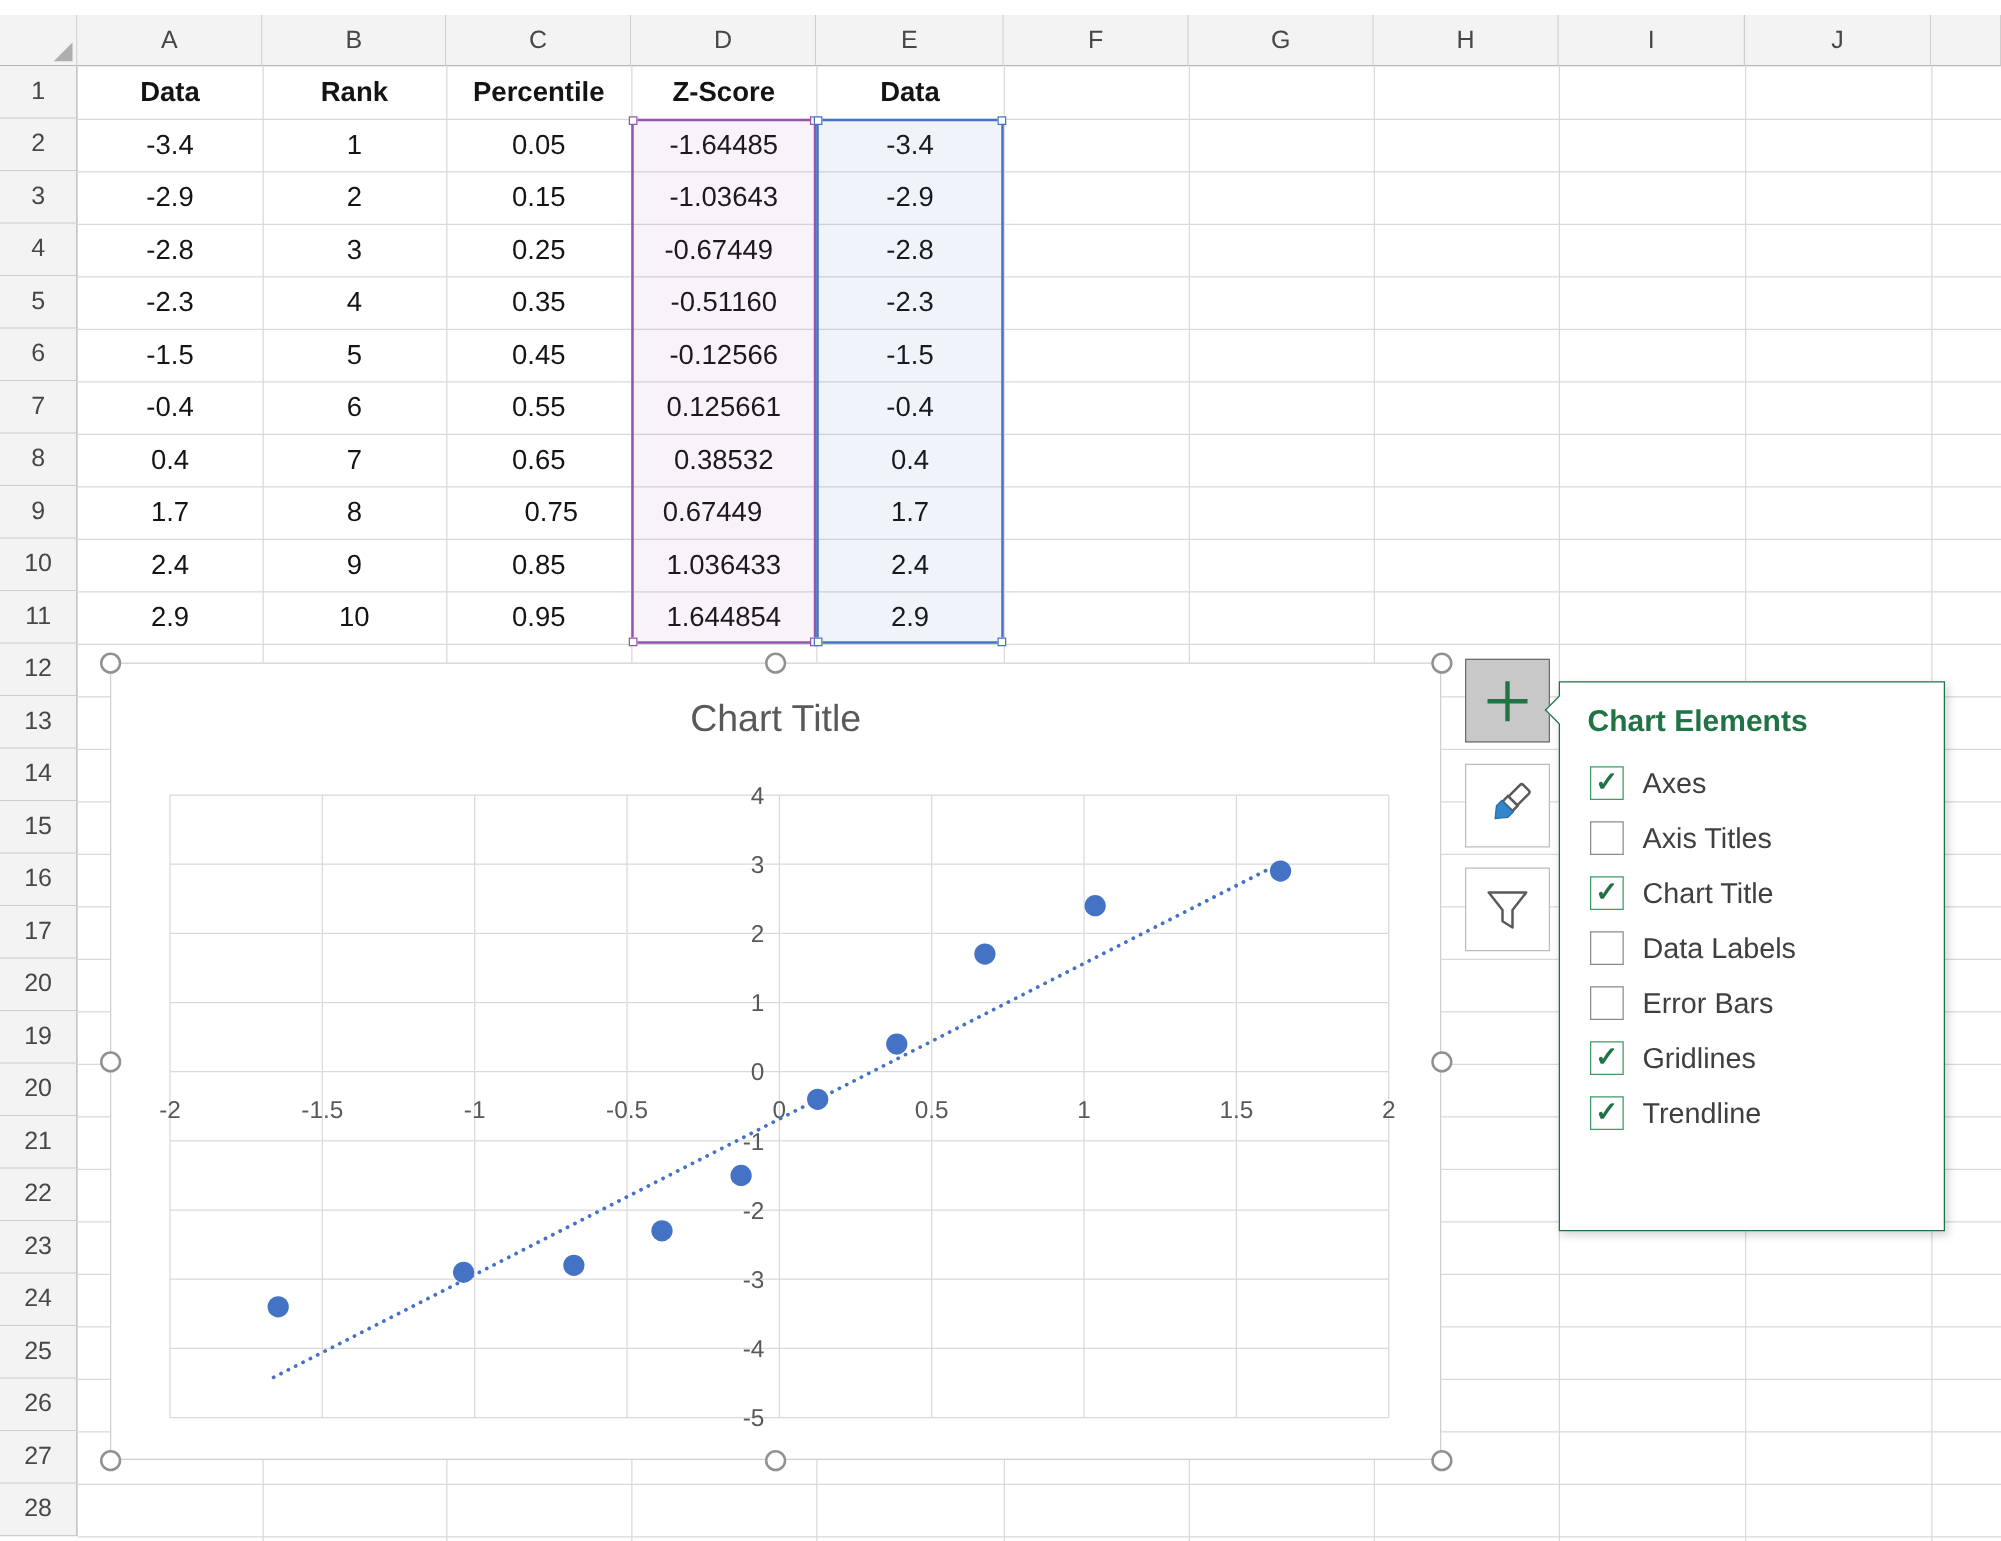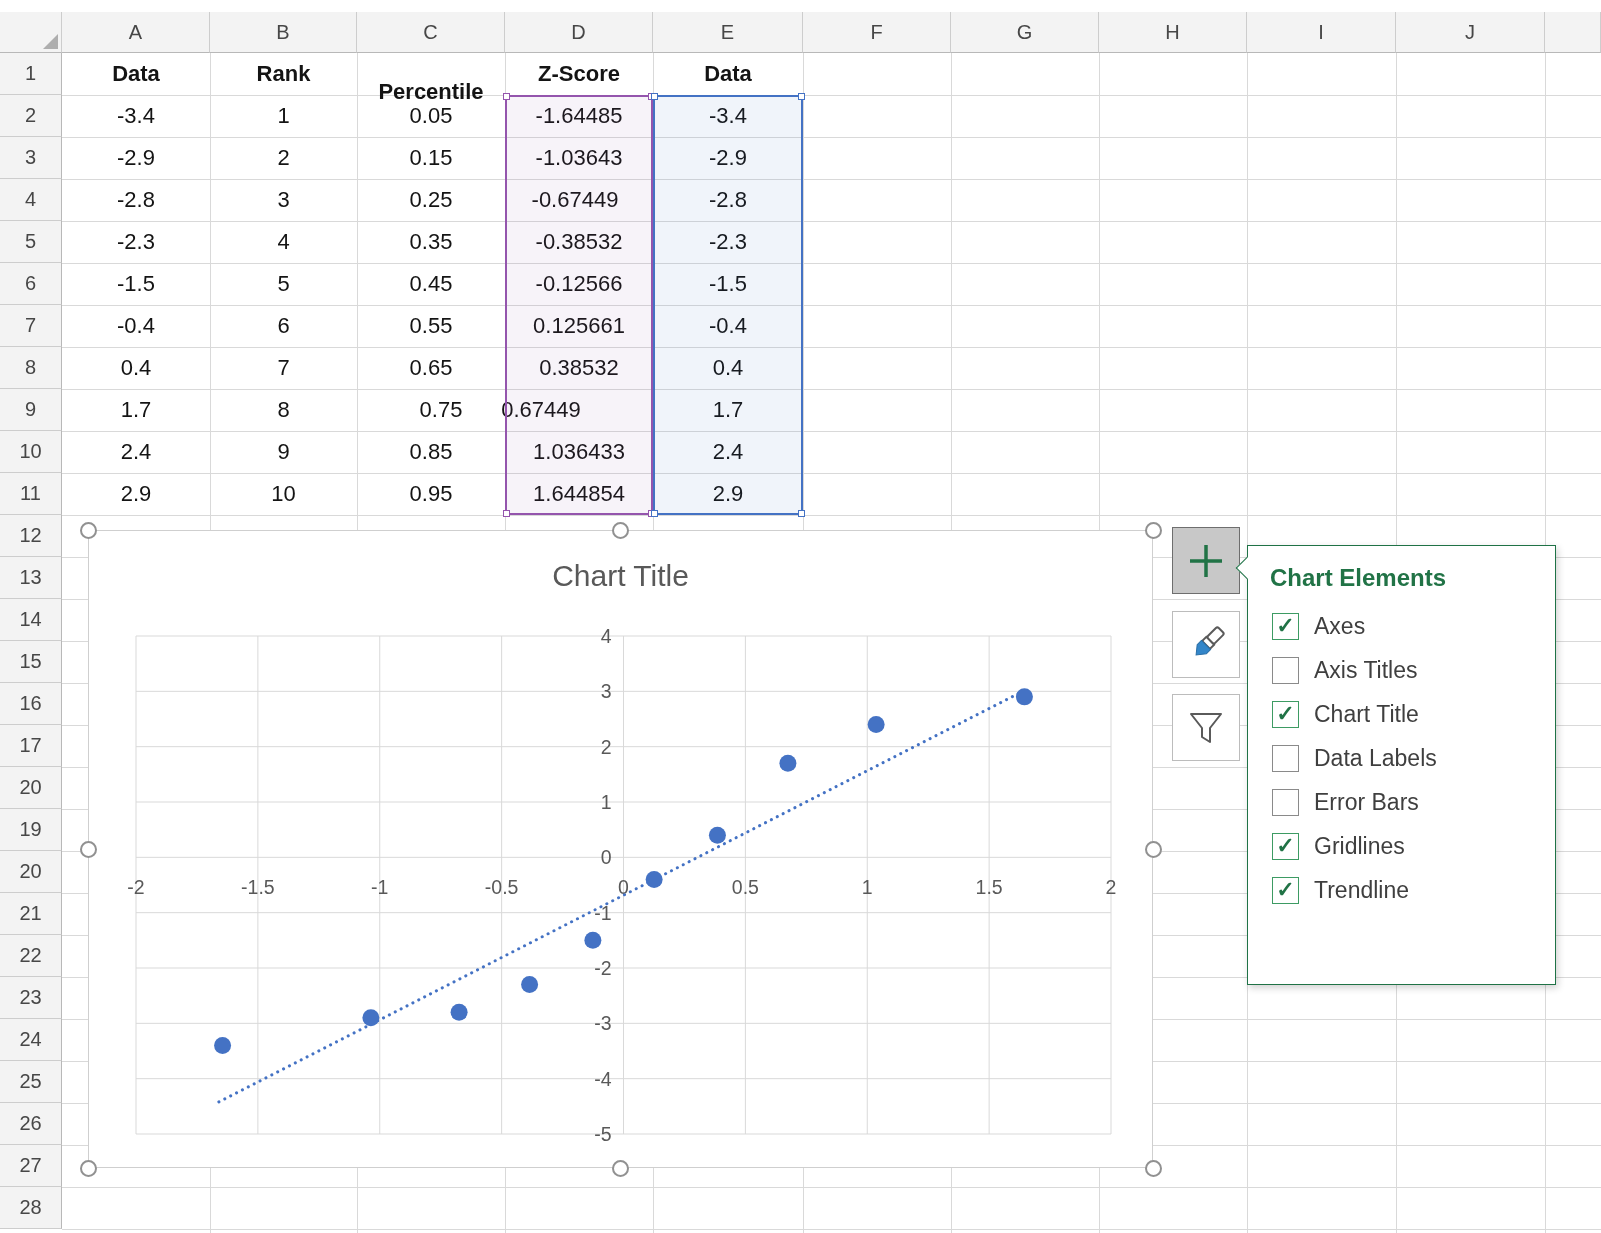--- a/index.html
+++ b/index.html
@@ -145,62 +145,62 @@
       <div class="hline" style="left: 62px; top: 935px; width: 1539px; height: 1px;"></div>
       <div class="hline" style="left: 62px; top: 977px; width: 1539px; height: 1px;"></div>
       <div class="hline" style="left: 62px; top: 1019px; width: 1539px; height: 1px;"></div>
       <div class="hline" style="left: 62px; top: 1061px; width: 1539px; height: 1px;"></div>
       <div class="hline" style="left: 62px; top: 1103px; width: 1539px; height: 1px;"></div>
       <div class="hline" style="left: 62px; top: 1145px; width: 1539px; height: 1px;"></div>
       <div class="hline" style="left: 62px; top: 1187px; width: 1539px; height: 1px;"></div>
       <div class="hline" style="left: 62px; top: 1229px; width: 1539px; height: 1px;"></div>
       <div class="cell bold" style="left: 62px; top: 53px; width: 148px; height: 42px;">Data</div>
       <div class="cell bold" style="left: 210px; top: 53px; width: 147px; height: 42px;">Rank</div>
-      <div class="cell bold" style="left: 357px; top: 71px; width: 148px; height: 42px;">Percentile</div>
+      <div class="cell bold" style="left: 357px; top: 53px; width: 148px; height: 42px;">Percentile</div>
       <div class="cell bold" style="left: 505px; top: 53px; width: 148px; height: 42px;">Z-Score</div>
       <div class="cell bold" style="left: 653px; top: 53px; width: 150px; height: 42px;">Data</div>
       <div class="cell" style="left: 62px; top: 95px; width: 148px; height: 42px;">-3.4</div>
       <div class="cell" style="left: 210px; top: 95px; width: 147px; height: 42px;">1</div>
       <div class="cell" style="left: 357px; top: 95px; width: 148px; height: 42px;">0.05</div>
       <div class="cell" style="left: 505px; top: 95px; width: 148px; height: 42px;">-1.64485</div>
       <div class="cell" style="left: 653px; top: 95px; width: 150px; height: 42px;">-3.4</div>
       <div class="cell" style="left: 62px; top: 137px; width: 148px; height: 42px;">-2.9</div>
       <div class="cell" style="left: 210px; top: 137px; width: 147px; height: 42px;">2</div>
       <div class="cell" style="left: 357px; top: 137px; width: 148px; height: 42px;">0.15</div>
       <div class="cell" style="left: 505px; top: 137px; width: 148px; height: 42px;">-1.03643</div>
       <div class="cell" style="left: 653px; top: 137px; width: 150px; height: 42px;">-2.9</div>
       <div class="cell" style="left: 62px; top: 179px; width: 148px; height: 42px;">-2.8</div>
       <div class="cell" style="left: 210px; top: 179px; width: 147px; height: 42px;">3</div>
       <div class="cell" style="left: 357px; top: 179px; width: 148px; height: 42px;">0.25</div>
       <div class="cell" style="left: 505px; top: 179px; width: 140px; height: 42px; text-align: center;">-0.67449</div>
       <div class="cell" style="left: 653px; top: 179px; width: 150px; height: 42px;">-2.8</div>
       <div class="cell" style="left: 62px; top: 221px; width: 148px; height: 42px;">-2.3</div>
       <div class="cell" style="left: 210px; top: 221px; width: 147px; height: 42px;">4</div>
       <div class="cell" style="left: 357px; top: 221px; width: 148px; height: 42px;">0.35</div>
-      <div class="cell" style="left: 505px; top: 221px; width: 148px; height: 42px;">-0.38532</div>
+      <div class="cell" style="left: 505px; top: 221px; width: 148px; height: 42px;">-0.51160</div>
       <div class="cell" style="left: 653px; top: 221px; width: 150px; height: 42px;">-2.3</div>
       <div class="cell" style="left: 62px; top: 263px; width: 148px; height: 42px;">-1.5</div>
       <div class="cell" style="left: 210px; top: 263px; width: 147px; height: 42px;">5</div>
       <div class="cell" style="left: 357px; top: 263px; width: 148px; height: 42px;">0.45</div>
       <div class="cell" style="left: 505px; top: 263px; width: 148px; height: 42px;">-0.12566</div>
       <div class="cell" style="left: 653px; top: 263px; width: 150px; height: 42px;">-1.5</div>
       <div class="cell" style="left: 62px; top: 305px; width: 148px; height: 42px;">-0.4</div>
       <div class="cell" style="left: 210px; top: 305px; width: 147px; height: 42px;">6</div>
       <div class="cell" style="left: 357px; top: 305px; width: 148px; height: 42px;">0.55</div>
       <div class="cell" style="left: 505px; top: 305px; width: 148px; height: 42px;">0.125661</div>
       <div class="cell" style="left: 653px; top: 305px; width: 150px; height: 42px;">-0.4</div>
       <div class="cell" style="left: 62px; top: 347px; width: 148px; height: 42px;">0.4</div>
       <div class="cell" style="left: 210px; top: 347px; width: 147px; height: 42px;">7</div>
       <div class="cell" style="left: 357px; top: 347px; width: 148px; height: 42px;">0.65</div>
       <div class="cell" style="left: 505px; top: 347px; width: 148px; height: 42px;">0.38532</div>
       <div class="cell" style="left: 653px; top: 347px; width: 150px; height: 42px;">0.4</div>
       <div class="cell" style="left: 62px; top: 389px; width: 148px; height: 42px;">1.7</div>
       <div class="cell" style="left: 210px; top: 389px; width: 147px; height: 42px;">8</div>
       <div class="cell" style="left: 357px; top: 389px; width: 148px; height: 42px; padding-left: 20px;">0.75</div>
-      <div class="cell" style="left: 481px; top: 389px; width: 120px; height: 42px;">0.67449</div>
+      <div class="cell" style="left: 510px; top: 389px; width: 120px; height: 42px;">0.67449</div>
       <div class="cell" style="left: 653px; top: 389px; width: 150px; height: 42px;">1.7</div>
       <div class="cell" style="left: 62px; top: 431px; width: 148px; height: 42px;">2.4</div>
       <div class="cell" style="left: 210px; top: 431px; width: 147px; height: 42px;">9</div>
       <div class="cell" style="left: 357px; top: 431px; width: 148px; height: 42px;">0.85</div>
       <div class="cell" style="left: 505px; top: 431px; width: 148px; height: 42px;">1.036433</div>
       <div class="cell" style="left: 653px; top: 431px; width: 150px; height: 42px;">2.4</div>
       <div class="cell" style="left: 62px; top: 473px; width: 148px; height: 42px;">2.9</div>
       <div class="cell" style="left: 210px; top: 473px; width: 147px; height: 42px;">10</div>
       <div class="cell" style="left: 357px; top: 473px; width: 148px; height: 42px;">0.95</div>
       <div class="cell" style="left: 505px; top: 473px; width: 148px; height: 42px;">1.644854</div>

